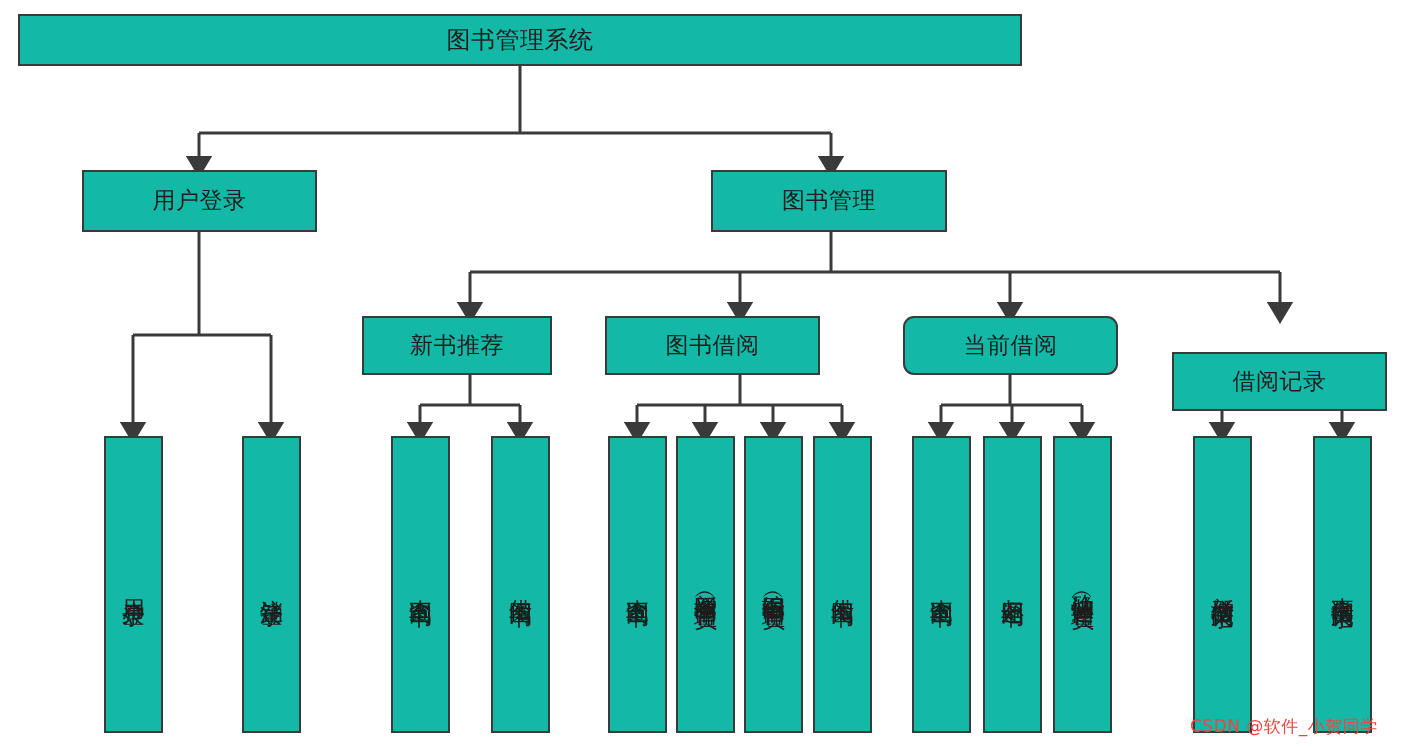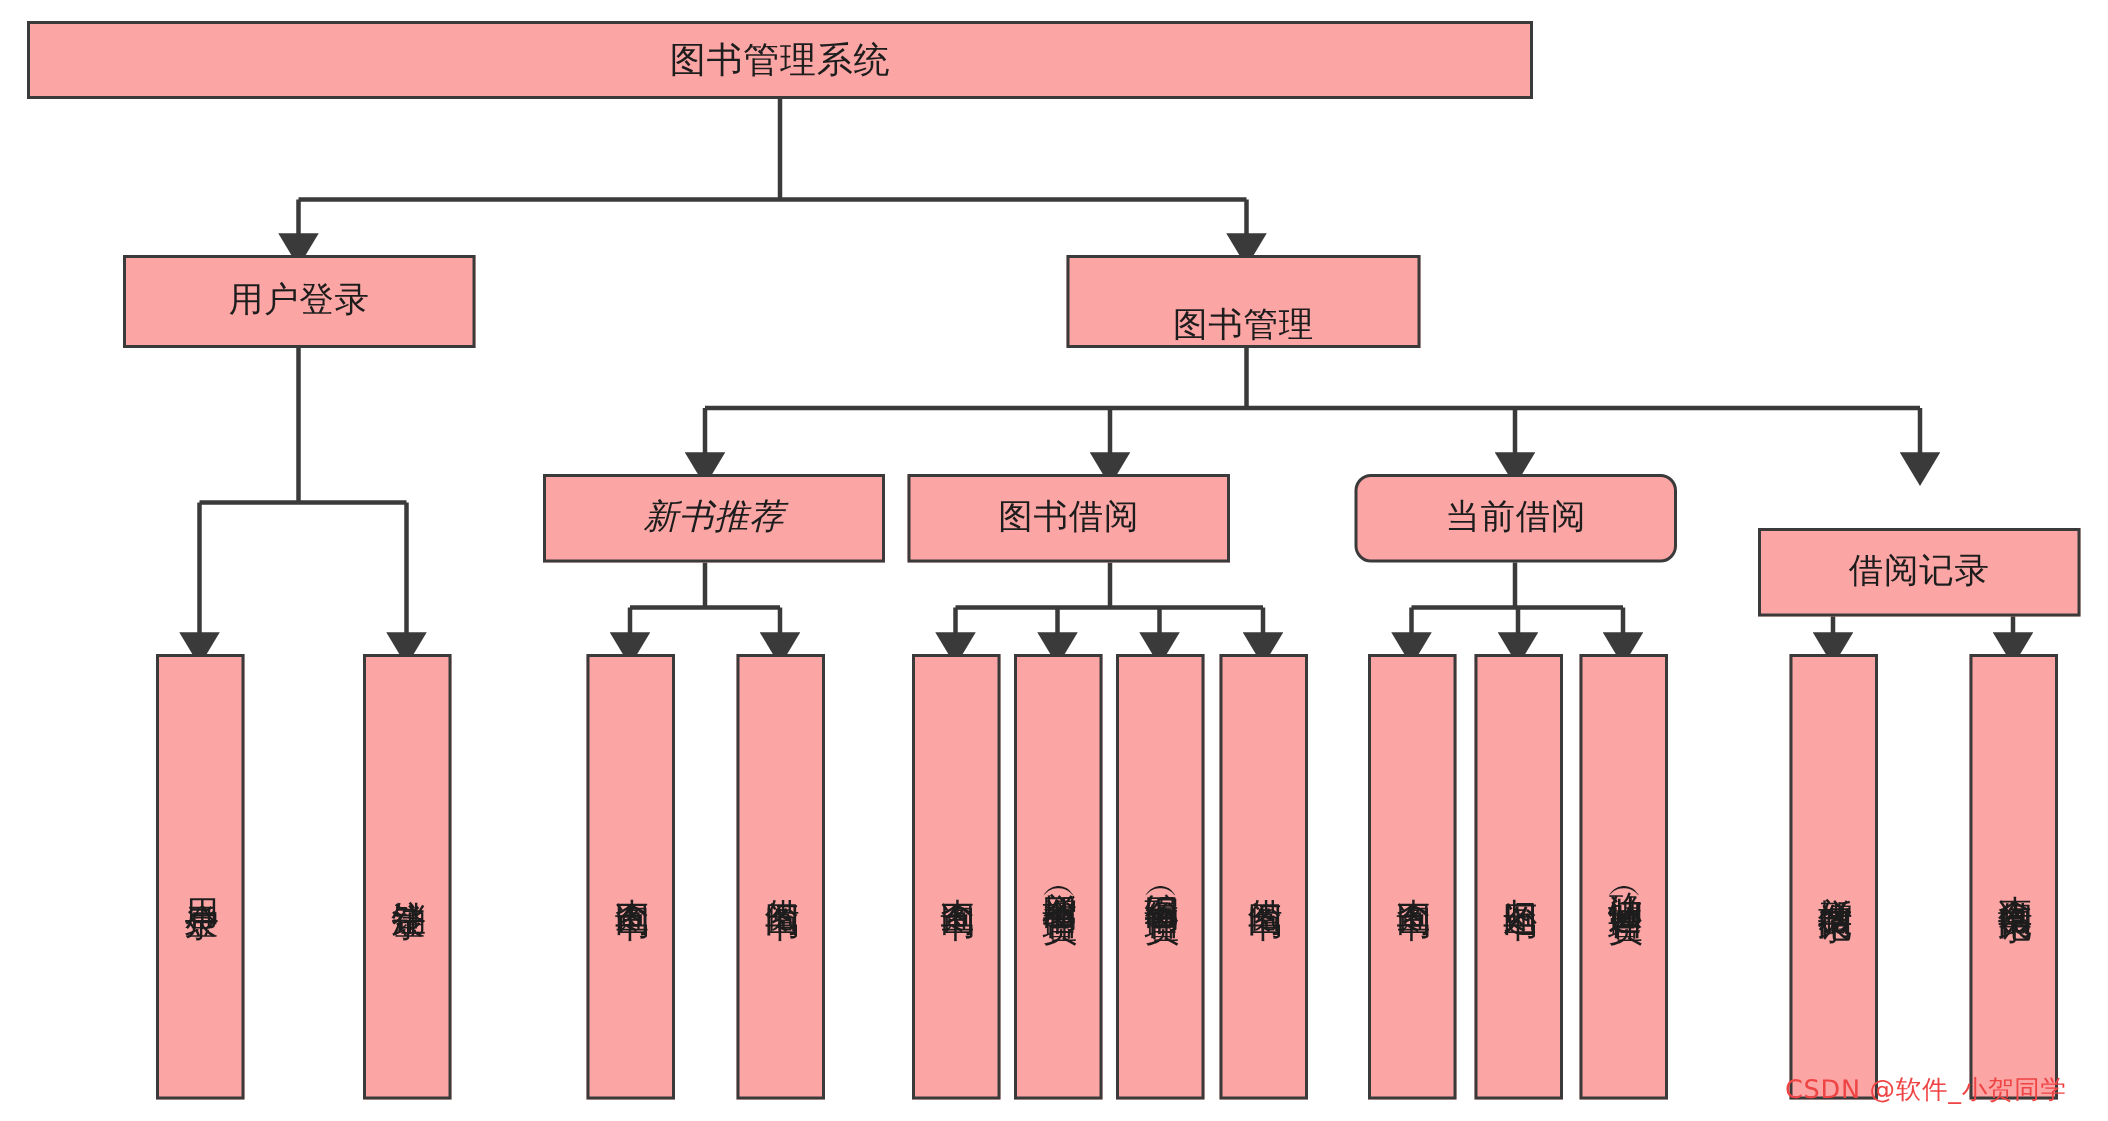--- a/index.html
+++ b/index.html
@@ -21,21 +21,21 @@
     position: absolute;
     left: 0;
     top: 0;
     width: 1405px;
     height: 747px;
   }
   .node {
     position: absolute;
     box-sizing: border-box;
     border: 2.5px solid #3a3a3a;
-    background: #fca5a5;
+    background: #14b8a6;
     display: flex;
     align-items: center;
     justify-content: center;
     color: #1d1d1d;
   }
   .node-h {
     font-size: 23px;
     letter-spacing: 0.5px;
     line-height: 1.1;
   }
@@ -117,25 +117,25 @@
     </g>
   </svg>
 
   <div class="node node-h node-root" style="left:18px; top:14px; width:1004px; height:52px;">
     <span>图书管理系统</span>
   </div>
 
   <div class="node node-h" style="left:82px; top:170px; width:235px; height:62px;">
     <span>用户登录</span>
   </div>
-  <div class="node node-h" style="left:711px; top:170px; width:236px; height:62px;align-items:flex-end;">
+  <div class="node node-h" style="left:711px; top:170px; width:236px; height:62px;">
     <span>图书管理</span>
   </div>
 
-  <div class="node node-h" style="left:362px; top:316px; width:228px; height:59px;font-style:italic;">
+  <div class="node node-h" style="left:362px; top:316px; width:190px; height:59px;">
     <span>新书推荐</span>
   </div>
   <div class="node node-h" style="left:605px; top:316px; width:215px; height:59px;">
     <span>图书借阅</span>
   </div>
   <div class="node node-h" style="left:903px; top:316px; width:215px; height:59px;border-radius:11px;">
     <span>当前借阅</span>
   </div>
   <div class="node node-h" style="left:1172px; top:316px; width:215px; height:59px;margin-top:36px;">
     <span>借阅记录</span>

